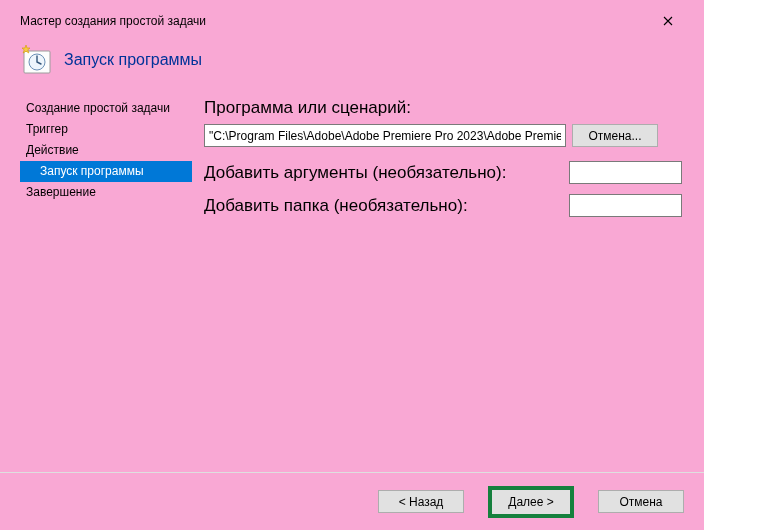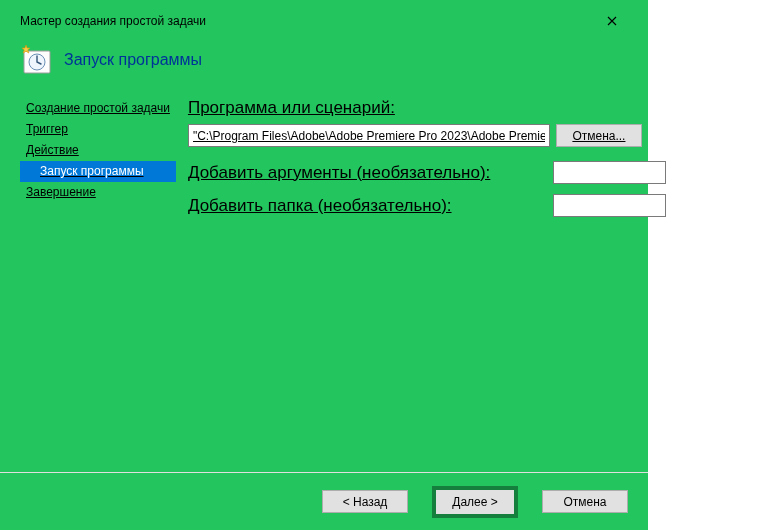--- a/index.html
+++ b/index.html
@@ -6,22 +6,22 @@
   html, body {
     margin: 0; padding: 0;
     width: 760px; height: 530px;
     font-family: "Segoe UI", Tahoma, sans-serif;
     font-size: 12px;
     color: #000;
     background: #fff;
     overflow: hidden;
   }
   .window {
-    width: 648px; height: 530px;
-    background: #22c55e;
+    width: 704px; height: 530px;
+    background: #f9a8d4;
     position: relative;
     display: flex;
     flex-direction: column;
     justify-content: center;
   }
   .titlebar {
     height: 42px;
     display: flex;
     align-items: center;
     padding: 0 16px 0 20px;
@@ -48,22 +48,21 @@
     position: relative;
   }
   .hdr-icon svg { width: 32px; height: 32px; display: block; }
   .page-heading {
     font-size: 16px;
     color: #003399;
   }
   .body-area {
     flex: 1;
     display: flex;
-    padding: 0 8px 0 20px;
-    text-decoration: underline;
+    padding: 0 22px 0 20px;
   }
   .sidebar {
     width: 230px;
     padding-top: 4px;
   }
   .side-item {
     padding: 3px 6px 4px 6px;
     font-size: 12px;
     color: #000;
     white-space: nowrap;

